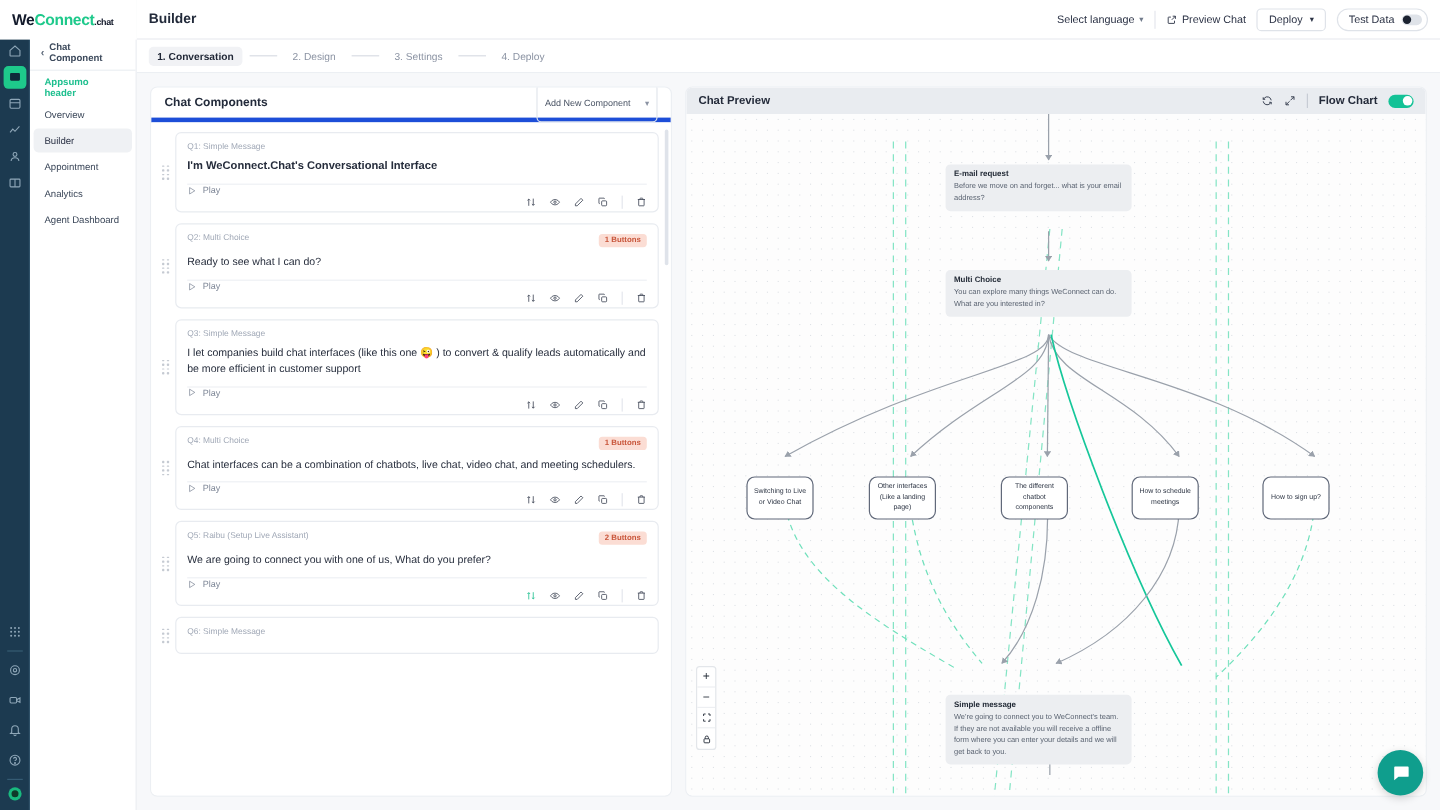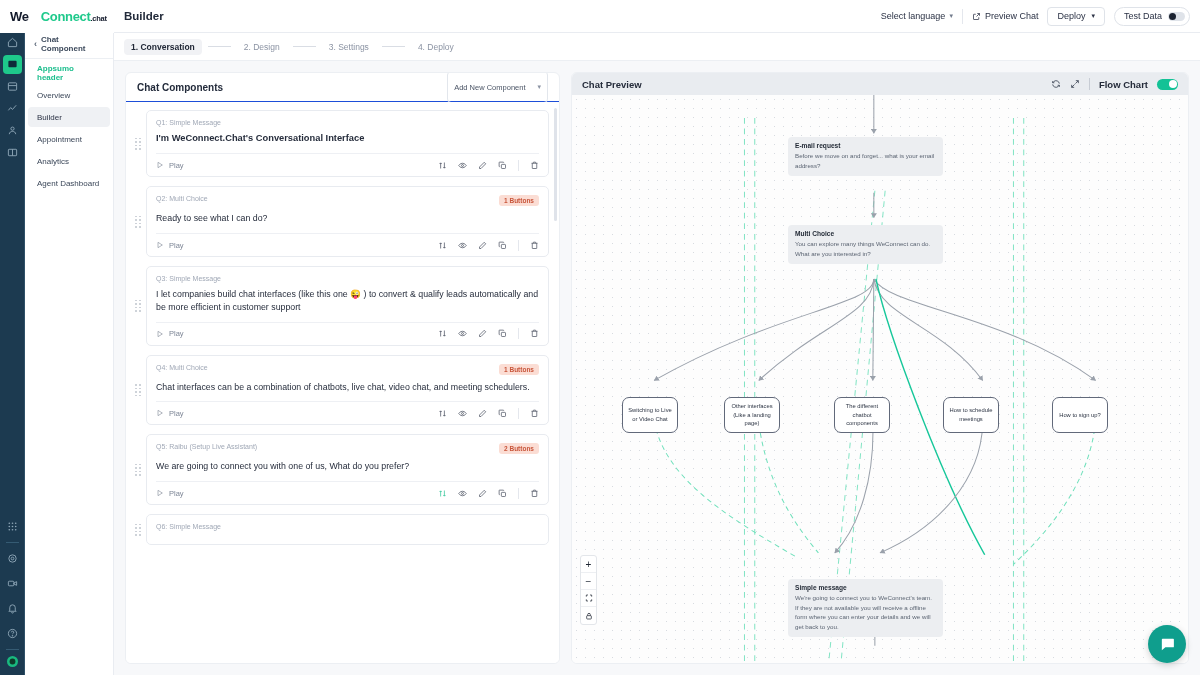--- a/index.html
+++ b/index.html
@@ -41,21 +41,21 @@
   }
   .rail-avatar svg { width: 7px; height: 7px; }
 
   
   .logo-block {
     position: absolute; left: 0; top: 0; width: 114px; height: 33px;
     background: #fff; display: flex; align-items: center;
     padding-left: 10px; z-index: 6;
   }
   .logo-txt { font-size: 13px; font-weight: 700; letter-spacing: -.3px; color: #131a2b; }
-  .logo-txt .c { color: #1ec98b; margin-left: 12px; }
+  .logo-txt .c { color: #1ec98b; }
   .logo-txt .dot { font-size: 7.5px; font-weight: 700; color:#131a2b; }
 
   
   .sidebar {
     width: 89px; flex: 0 0 89px; background: #fff; height: 675px;
     border-right: 1px solid #e9ecf1; padding-top: 33px;
   }
   .side-back {
     display: flex; align-items: center; gap: 4px;
     height: 22px; padding: 0 9px; font-size: 8px; color: #3d4a5c;
@@ -117,21 +117,21 @@
   }
 
   
   .panel {
     background: #fff; border: 1px solid #eceff3; border-radius: 6px;
     display: flex; flex-direction: column; overflow: hidden;
   }
   .panel-left { width: 435px; flex: 0 0 435px; }
   .panel-head {
     height: 29px; display: flex; align-items: center;
-    padding: 0 11px; border-bottom: 1px solid #1d4ed8; flex: 0 0 29px;
+    padding: 0 11px; border-bottom: 4px solid #1d4ed8; flex: 0 0 29px;
   }
   .panel-title { font-size: 10px; font-weight: 700; color: #232b3b; }
   .add-comp {
     margin-left: auto; border: 1px solid #e2e6ec; border-radius: 4px;
     height: 32px; display: flex; align-items: center; gap: 12px;
     padding: 0 6px; font-size: 7.5px; color: #4a5465; cursor: pointer;
   }
   .add-comp .caret { font-size: 7px; color:#8b93a3; }
 
   .comp-scroll {
@@ -154,21 +154,21 @@
   .card-label { font-size: 7px; color: #a0a8b6; }
   .badge {
     margin-left: auto; background: #fbddd4; color: #c8553a;
     font-size: 6.5px; font-weight: 700; border-radius: 3px; padding: 2px 5px;
   }
   .card-body { padding: 6px 0 8px; }
   .card-line { font-size: 8.8px; line-height: 1.45; color: #262d3c; }
   .card-line.big { font-size: 9.3px; font-weight: 700; }
   .card-line + .card-line { margin-top: 8px; }
   .card-foot {
-    border-top: 1px solid #eef0f4; height: 23px; display: flex; align-items: center;
+    border-top: 1px solid #eef0f4; height: 23px; display: flex; align-items: flex-start; flex-direction: column;
   }
   .play { display: flex; align-items: center; gap: 5px; font-size: 7.5px; color: #7d8696; cursor: pointer; }
   .play svg { width: 8px; height: 8px; }
   .card-actions { margin-left: auto; display: flex; align-items: center; gap: 11px; }
   .act { cursor: pointer; color: #3b4353; display: flex; }
   .act svg { width: 9px; height: 9px; }
   .act.teal { color: #1dbf8e; }
   .act-sep { width: 1px; height: 11px; background: #e4e7ed; }
 
   .scroll-thumb {

